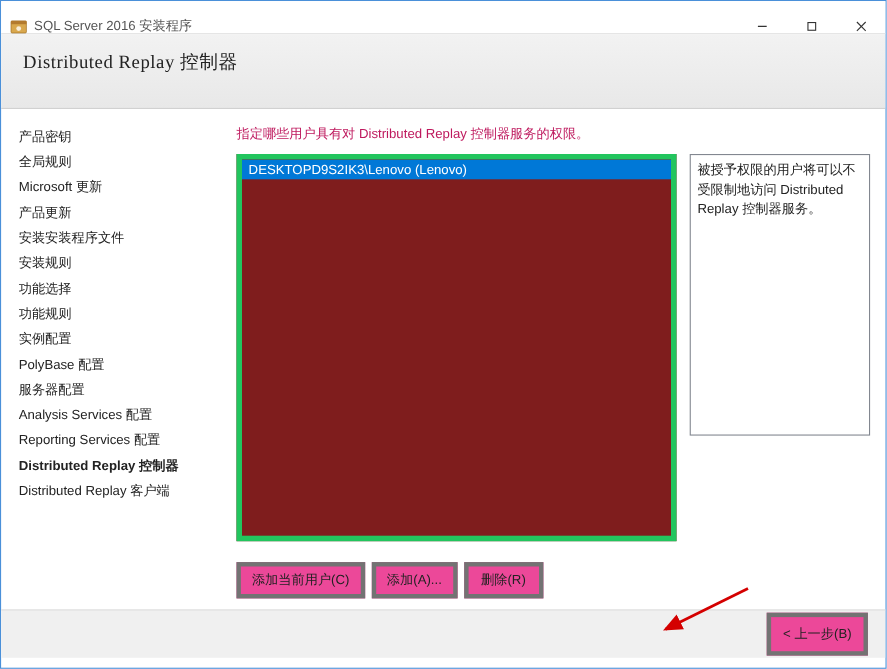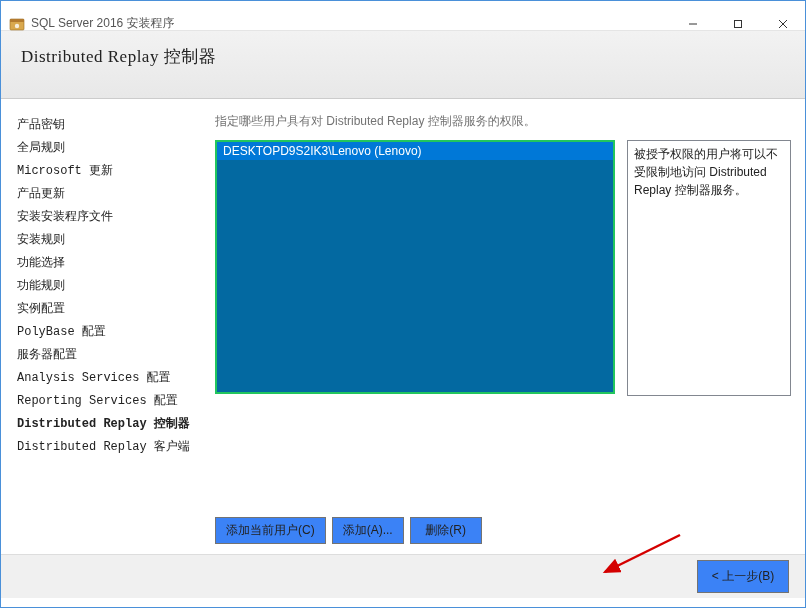--- a/index.html
+++ b/index.html
@@ -59,44 +59,43 @@
   width: 200px;
   padding: 14px 4px 10px 16px;
   overflow-y: auto;
   font-size: 12px;
 }
 .sidebar-item {
   padding: 3px 0;
   color: #222;
   cursor: pointer;
   white-space: nowrap;
-  font-family: Liberation Mono, monospace;
 }
 .sidebar-item.active { font-weight: bold; }
 .main {
   flex: 1;
   padding: 14px 14px 10px 14px;
   display: flex;
   flex-direction: column;
 }
 .main-label {
   font-size: 12px;
-  color: #737373;
+  color: #be185d;
   margin-bottom: 10px;
 }
 .list-row {
   display: flex;
   gap: 12px;
   flex: 1;
 }
 .user-list {
-  border: 2px solid #22c55e;
-  background: #0369a1;
+  border: 5px solid #22c55e;
+  background: #7f1d1d;
   flex: 0 0 400px;
-  height: 254px;
+  height: 352px;
   overflow-y: auto;
 }
 .user-item {
   background: #0078d7;
   color: #fff;
   padding: 2px 6px;
   font-size: 12px;
 }
 .info-panel {
   border: 1px solid #828790;
@@ -107,22 +106,22 @@
   font-size: 12px;
   color: #222;
   line-height: 1.5;
 }
 .list-buttons {
   margin-top: 8px;
   display: flex;
   gap: 6px;
 }
 .btn {
-  background: #3b82f6;
-  border: 1px solid #737373;
+  background: #ec4899;
+  border: 4px solid #737373;
   padding: 4px 10px;
   font-size: 12px;
   font-family: inherit;
   color: #222;
   cursor: pointer;
   min-width: 72px;
 }
 .footer {
   height: 44px;
   border-top: 1px solid #ddd;

